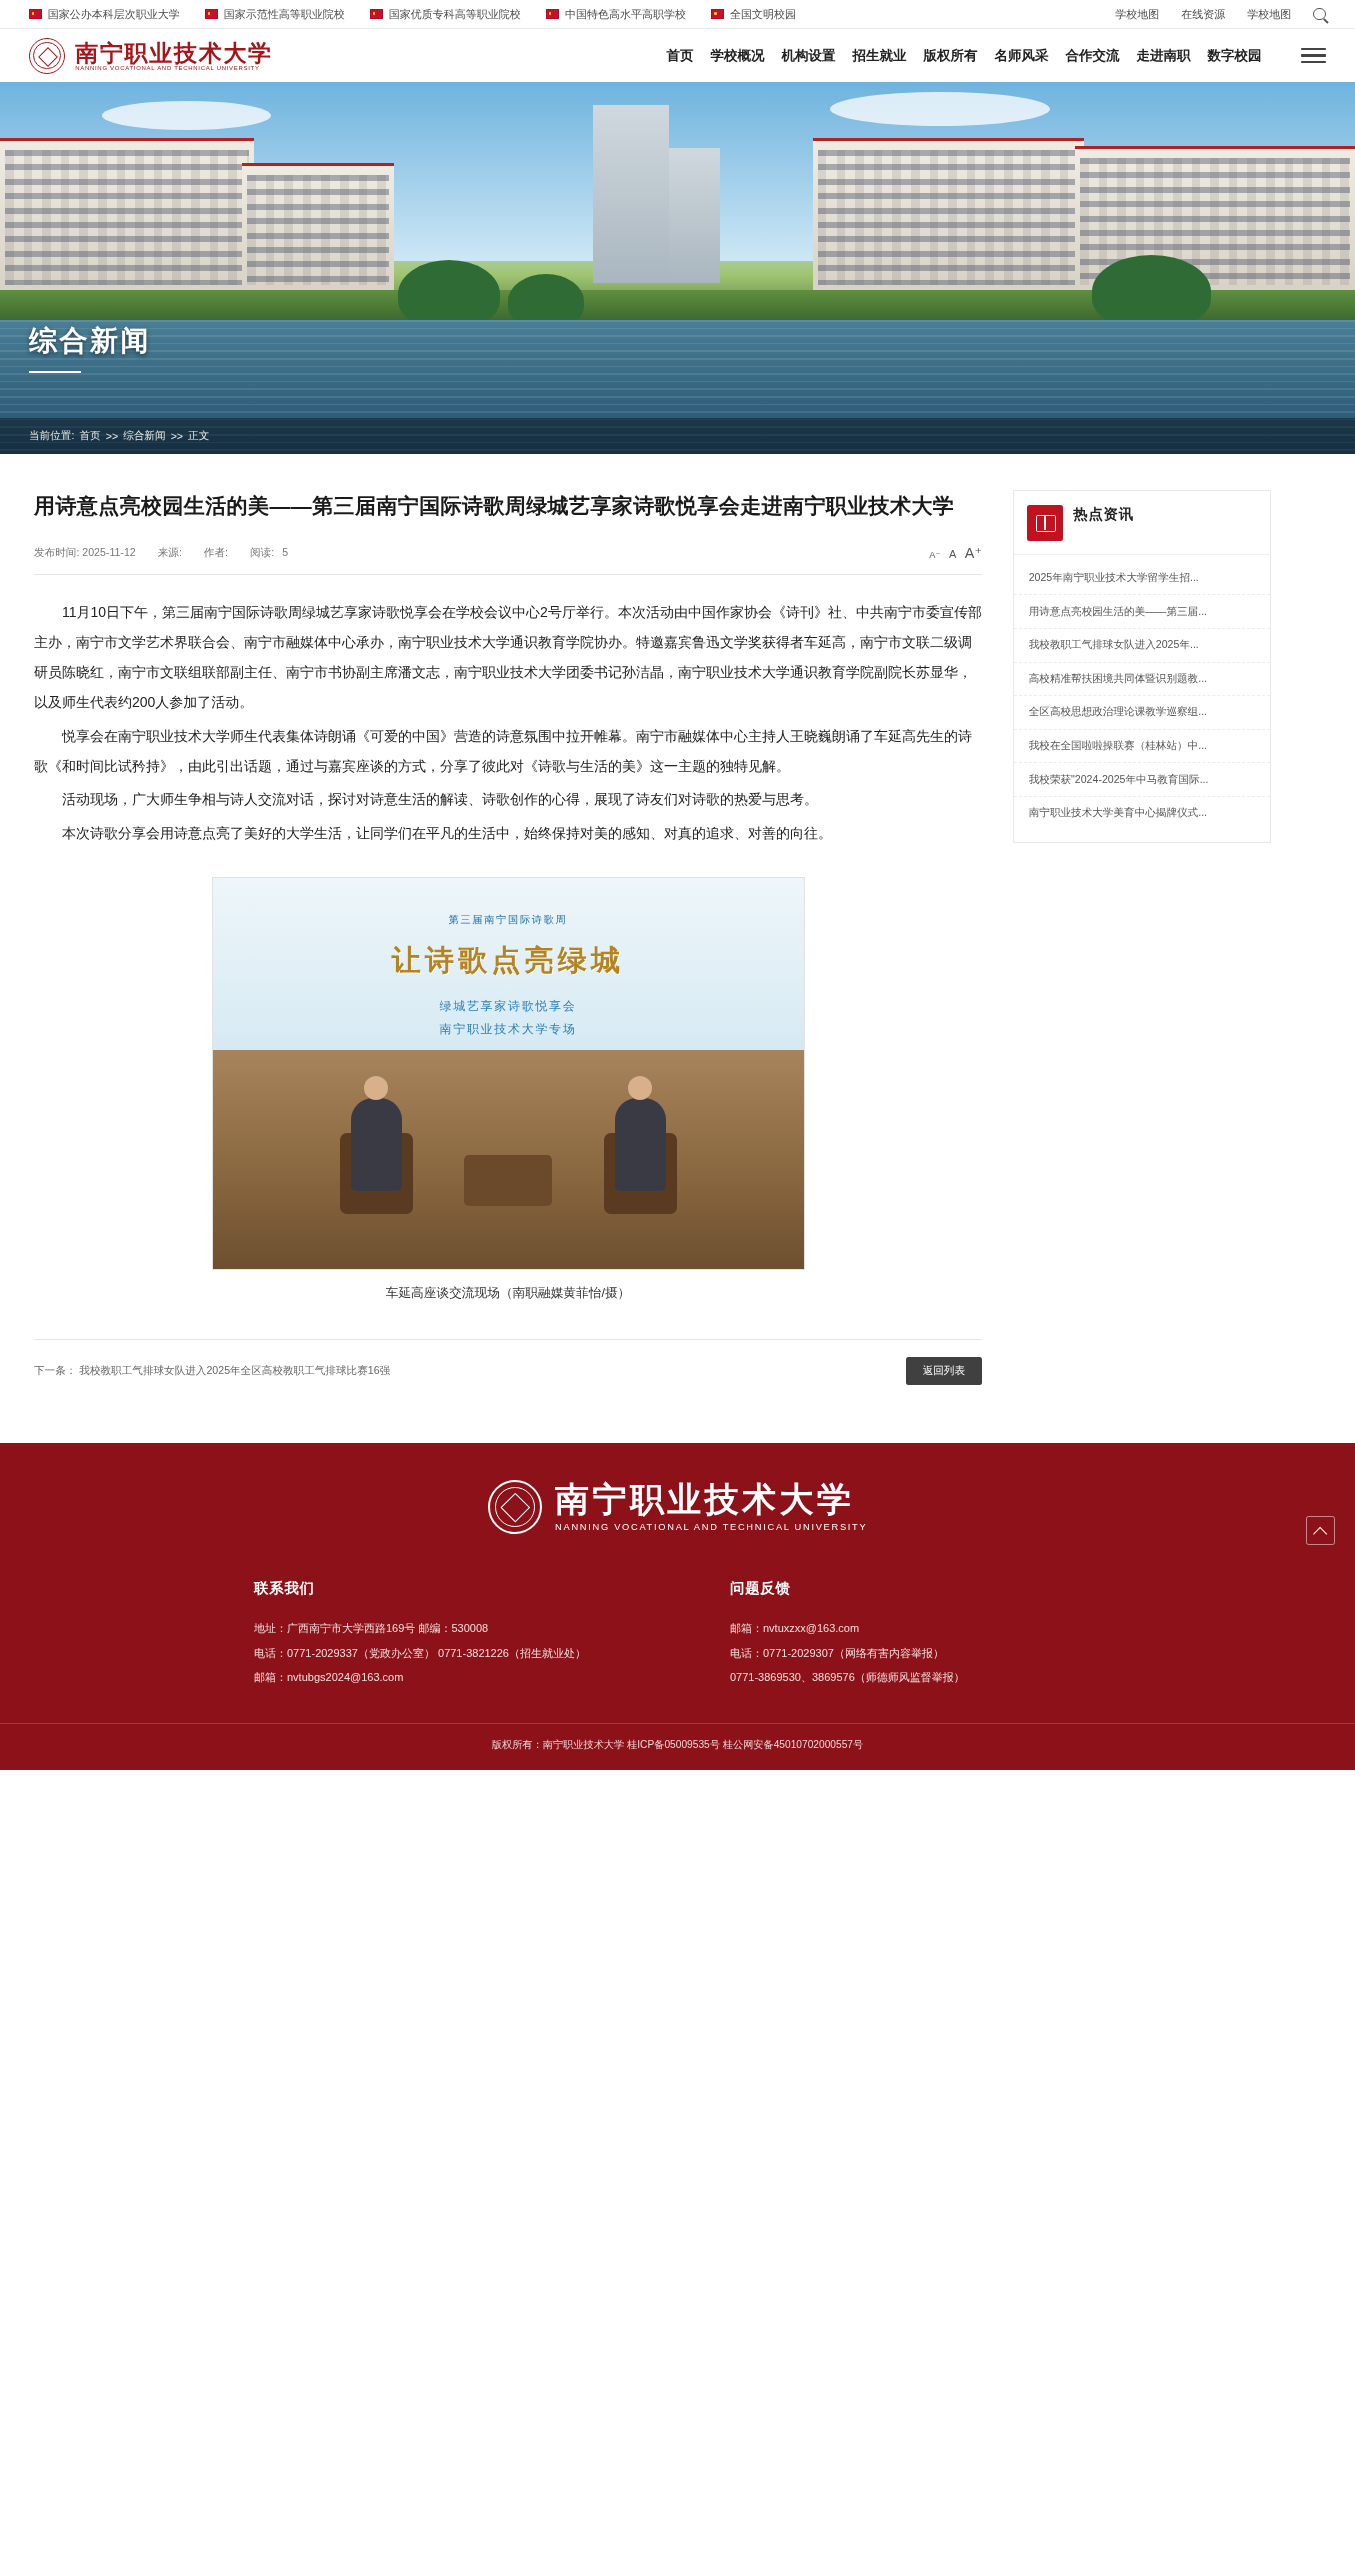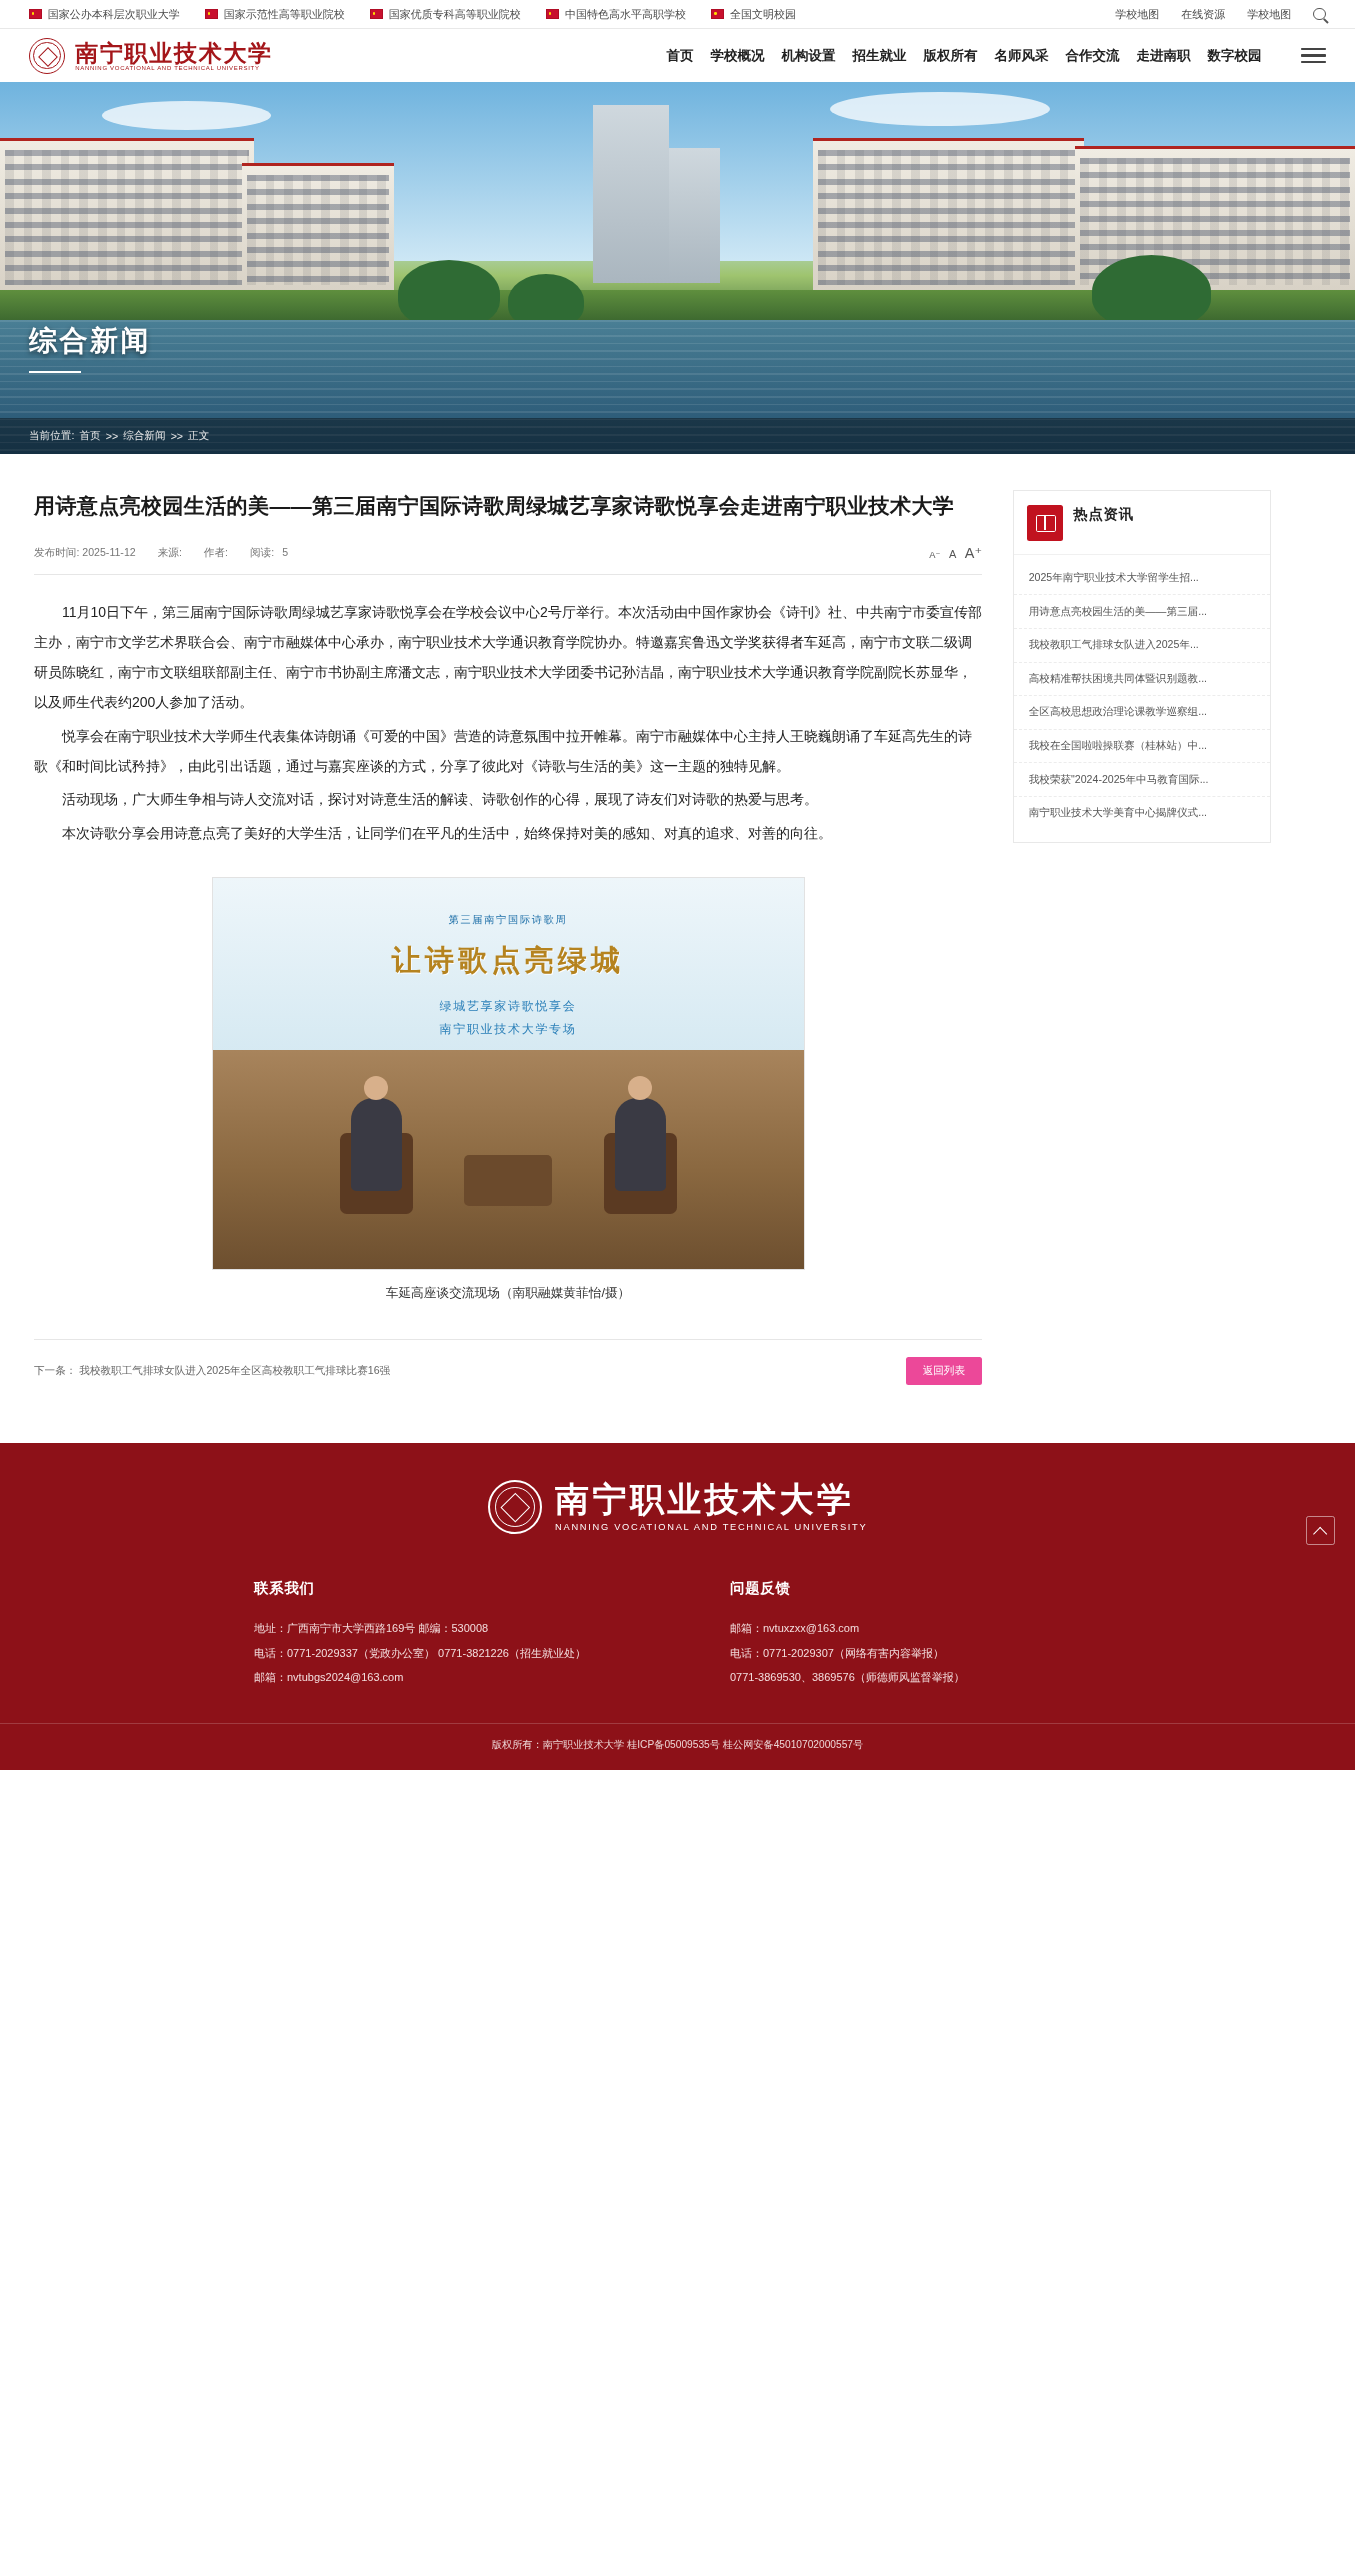--- a/index.html
+++ b/index.html
@@ -219,21 +219,21 @@
   .credits p { text-indent: 2em; }
   .credits p.indent-deep { text-indent: 5em; }
 
   .art-footer {
     margin-top: 37px; border-top: 0.8px solid #e6e6e6;
     padding: 17px 0 34px; display: flex; align-items: center;
     font-size: 10.6px; color: #666;
   }
   .art-footer .prev { flex: 1; }
   .back-btn {
-    background: #ec4899; color: #fff; font-size: 10.6px;
+    background: #404040; color: #fff; font-size: 10.6px;
     padding: 6.8px 17px; border: none; border-radius: 2.5px; cursor: pointer;
   }
 
   
   .sidebar { width: 258px; border: 0.8px solid #e8e8e8; background: #fff; }
   .side-head {
     display: flex; align-items: flex-start; gap: 10.2px;
     padding: 13.5px 13.5px; border-bottom: 1.7px solid #f0f0f0;
   }
   .side-ico {

